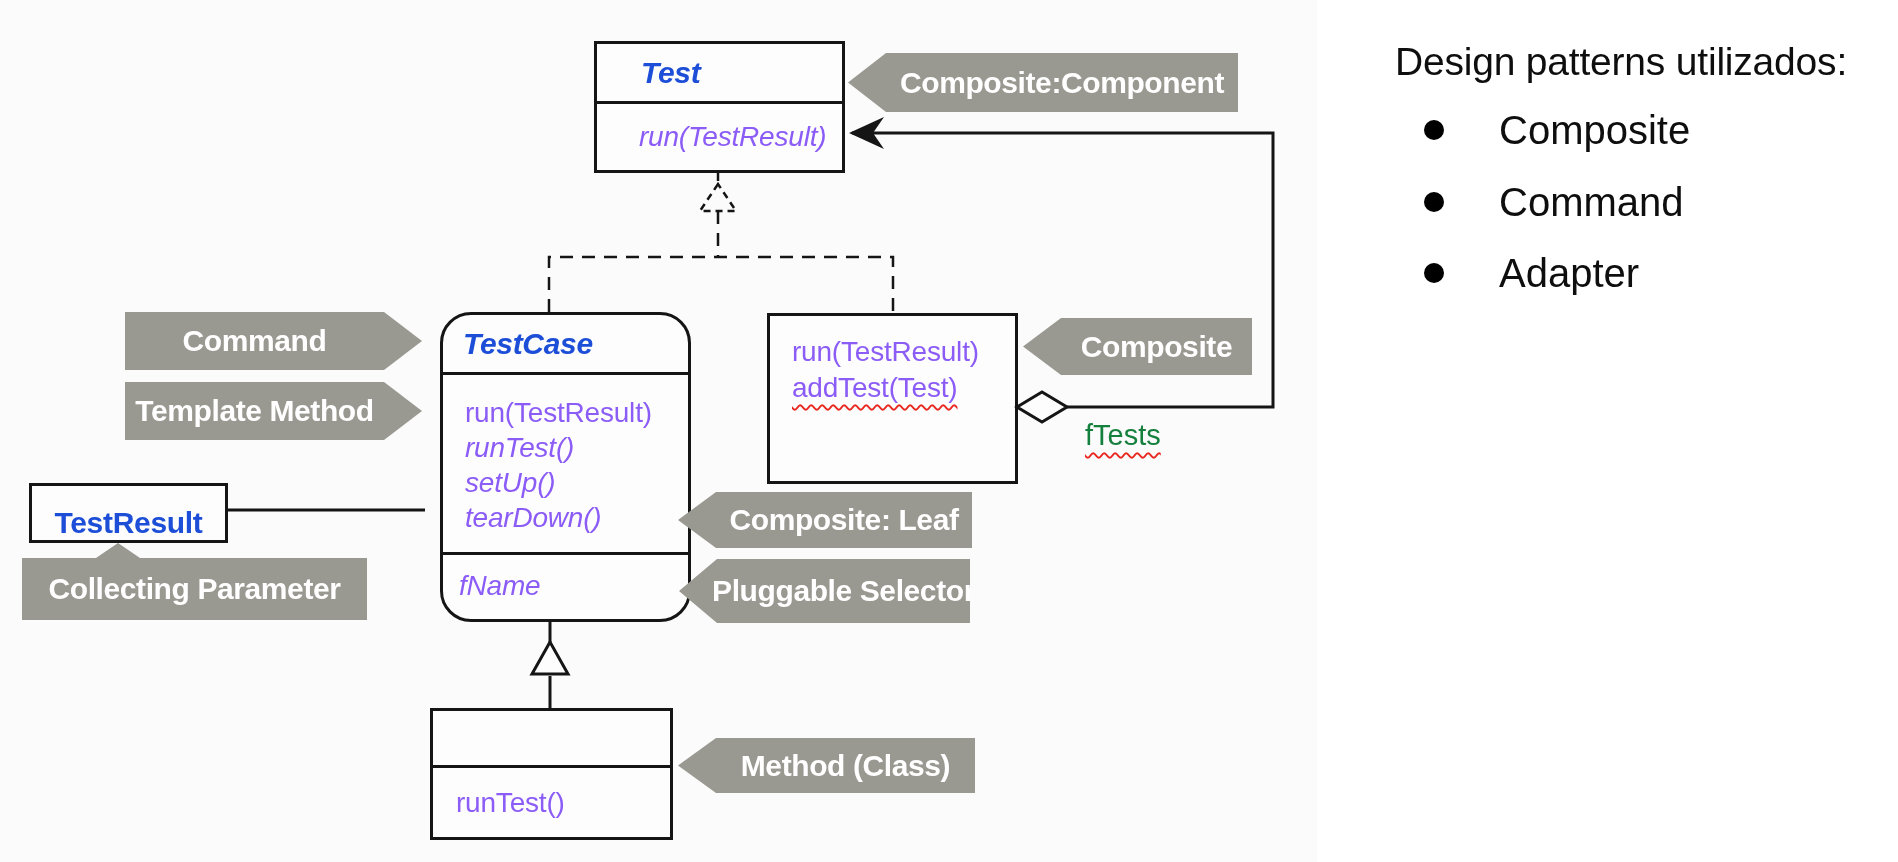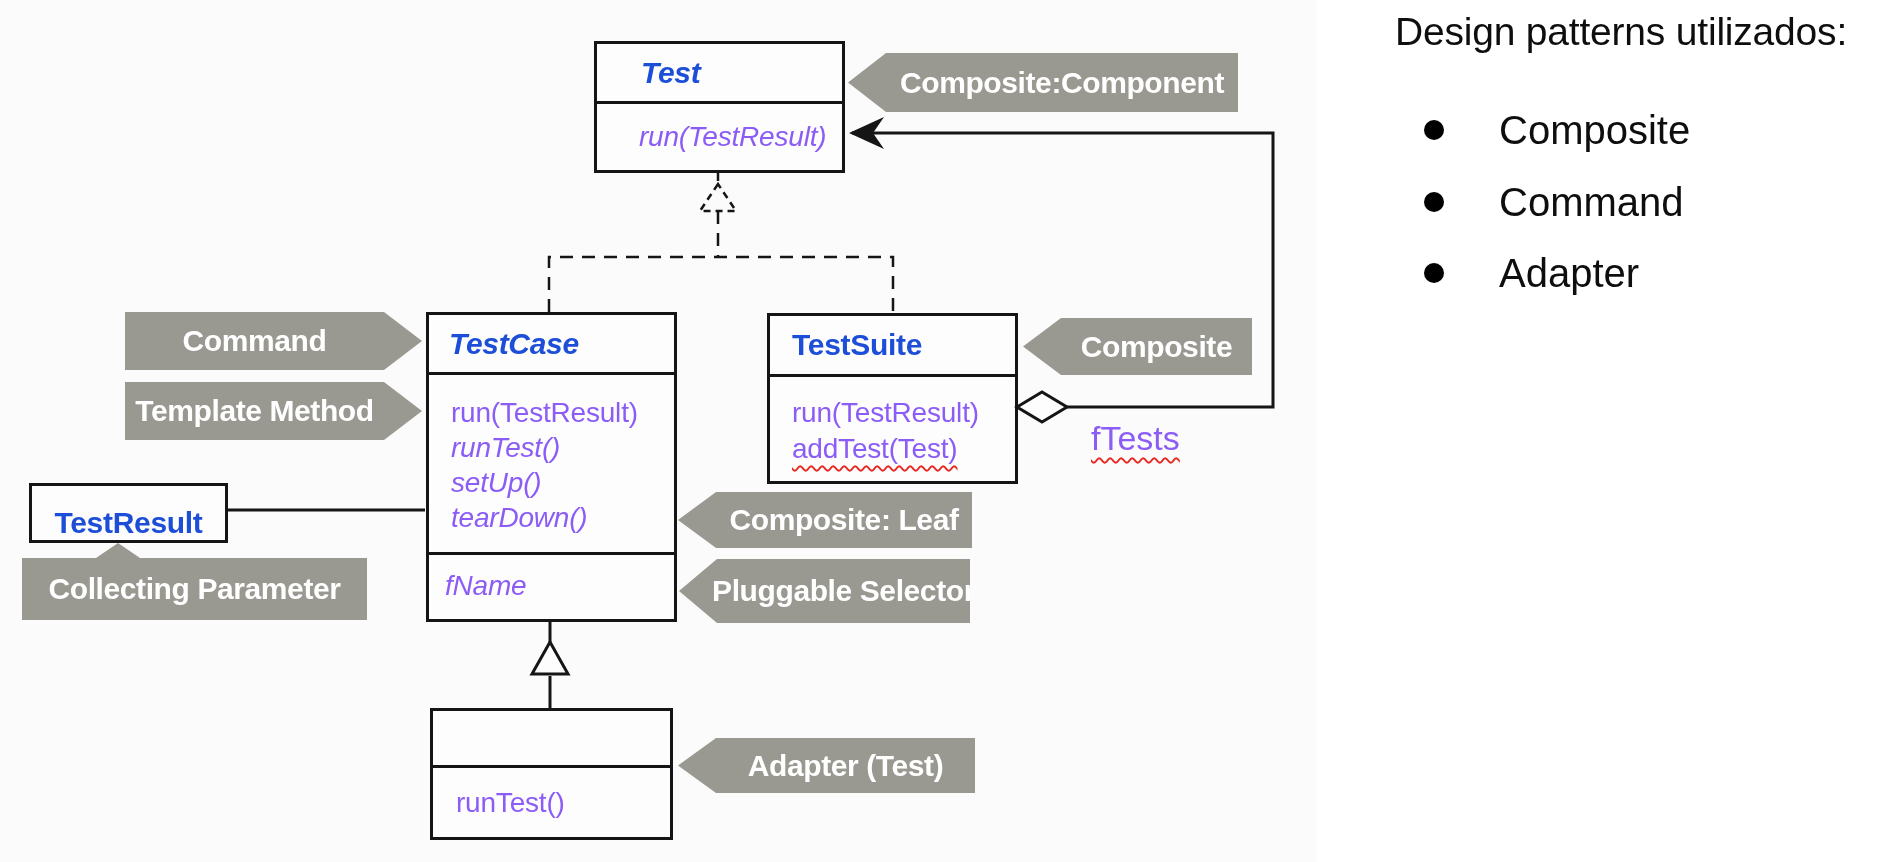--- a/index.html
+++ b/index.html
@@ -21,24 +21,24 @@
   .tag{position:absolute;background:#999891;color:#ffffff;font-weight:bold;font-size:30px;
        letter-spacing:-0.4px;display:flex;align-items:center;justify-content:center;
        box-sizing:border-box;white-space:nowrap;}
   .tag-left{clip-path:polygon(0 50%,38px 0,100% 0,100% 100%,38px 100%);padding-left:38px;}
   .tag-right{clip-path:polygon(0 0,calc(100% - 38px) 0,100% 50%,calc(100% - 38px) 100%,0 100%);padding-right:38px;}
   .tag-up{clip-path:polygon(0 15px,74px 15px,96px 0,118px 15px,100% 15px,100% 100%,0 100%);padding-top:15px;justify-content:center;}
 
   .sq{text-decoration-line:underline;text-decoration-style:wavy;text-decoration-color:#e8281e;
       text-decoration-thickness:2px;text-underline-offset:7px;}
 
-  .edge-label{position:absolute;font-size:34px;color:#8b5cf6;white-space:nowrap;margin-left:6px;}
+  .edge-label{position:absolute;font-size:29px;color:#15803d;white-space:nowrap;}
 
   
-  #panel-heading{position:absolute;left:1395px;top:10px;font-size:39px;color:#0e0e0e;
+  #panel-heading{position:absolute;left:1395px;top:40px;font-size:39px;color:#0e0e0e;
                  letter-spacing:-0.2px;white-space:nowrap;text-align:center;}
   .bullet-row{position:absolute;display:flex;align-items:center;height:44px;}
   .bullet-dot{position:absolute;left:29px;top:12px;width:20px;height:20px;border-radius:50%;background:#000;}
   .bullet-text{position:absolute;left:104px;top:0;font-size:40px;color:#0e0e0e;line-height:44px;white-space:nowrap;}
 </style>
 </head>
 <body>
 
 <div id="stage">
 
@@ -46,39 +46,36 @@
 
     <div class="uml-box" style="left:594px;top:41px;width:251px;height:132px;">
       <div class="uml-title italic" style="height:60px;padding-left:44px;">
         <span>Test</span>
       </div>
       <div class="uml-section" style="height:66px;display:flex;align-items:center;padding-left:42px;">
         <span class="uml-line italic">run(TestResult)</span>
       </div>
     </div>
 
-    <div class="uml-box" style="left:426px;top:312px;width:251px;height:310px;">
+    <div class="uml-box" style="left:440px;top:312px;width:251px;height:310px;border-radius:31px;">
       <div class="uml-title italic" style="height:60px;padding-left:20px;">
         <span>TestCase</span>
       </div>
       <div class="uml-section" style="height:180px;border-bottom:3px solid #151515;padding:20px 0 0 22px;line-height:35px;">
         <div class="uml-line">run(TestResult)</div>
         <div class="uml-line italic">runTest()</div>
         <div class="uml-line italic">setUp()</div>
         <div class="uml-line italic">tearDown()</div>
       </div>
       <div class="uml-section" style="height:61px;display:flex;align-items:center;padding-left:16px;">
         <span class="uml-line italic">fName</span>
       </div>
     </div>
 
     <div class="uml-box" style="left:767px;top:313px;width:251px;height:171px;">
-      <div class="uml-title" style="height:61px;padding-left:22px;">
-        <span>TestSuite</span>
-      </div>
       <div class="uml-section" style="height:104px;padding:18px 0 0 22px;line-height:36px;">
         <div class="uml-line">run(TestResult)</div>
         <div class="uml-line sq">addTest(Test)</div>
       </div>
     </div>
 
     <div class="uml-box" style="left:29px;top:483px;width:199px;height:60px;">
       <div class="uml-title" style="height:54px;border-bottom:none;justify-content:center;align-items:flex-end;">
         <span>TestResult</span>
       </div>
@@ -113,21 +110,21 @@
 
     <div class="tag tag-left" style="left:679px;top:559px;width:291px;height:64px;">
       <span>Pluggable Selector</span>
     </div>
 
     <div class="tag tag-up" style="left:22px;top:543px;width:345px;height:77px;">
       <span>Collecting Parameter</span>
     </div>
 
     <div class="tag tag-left" style="left:678px;top:738px;width:297px;height:55px;">
-      <span>Adapter (Test)</span>
+      <span>Method (Class)</span>
     </div>
 
     <div class="edge-label sq" style="left:1085px;top:419px;">fTests</div>
 
     <svg id="connector-layer" viewBox="0 0 1317 862" xmlns="http://www.w3.org/2000/svg">
 
       <line x1="228" y1="510" x2="425" y2="510" stroke="#151515" stroke-width="3"></line>
 
       <path d="M1067,407 H1273 V133 H852" fill="none" stroke="#151515" stroke-width="3"></path>
       <polygon points="849,133 884,117 873,133 884,149" fill="#151515"></polygon>

